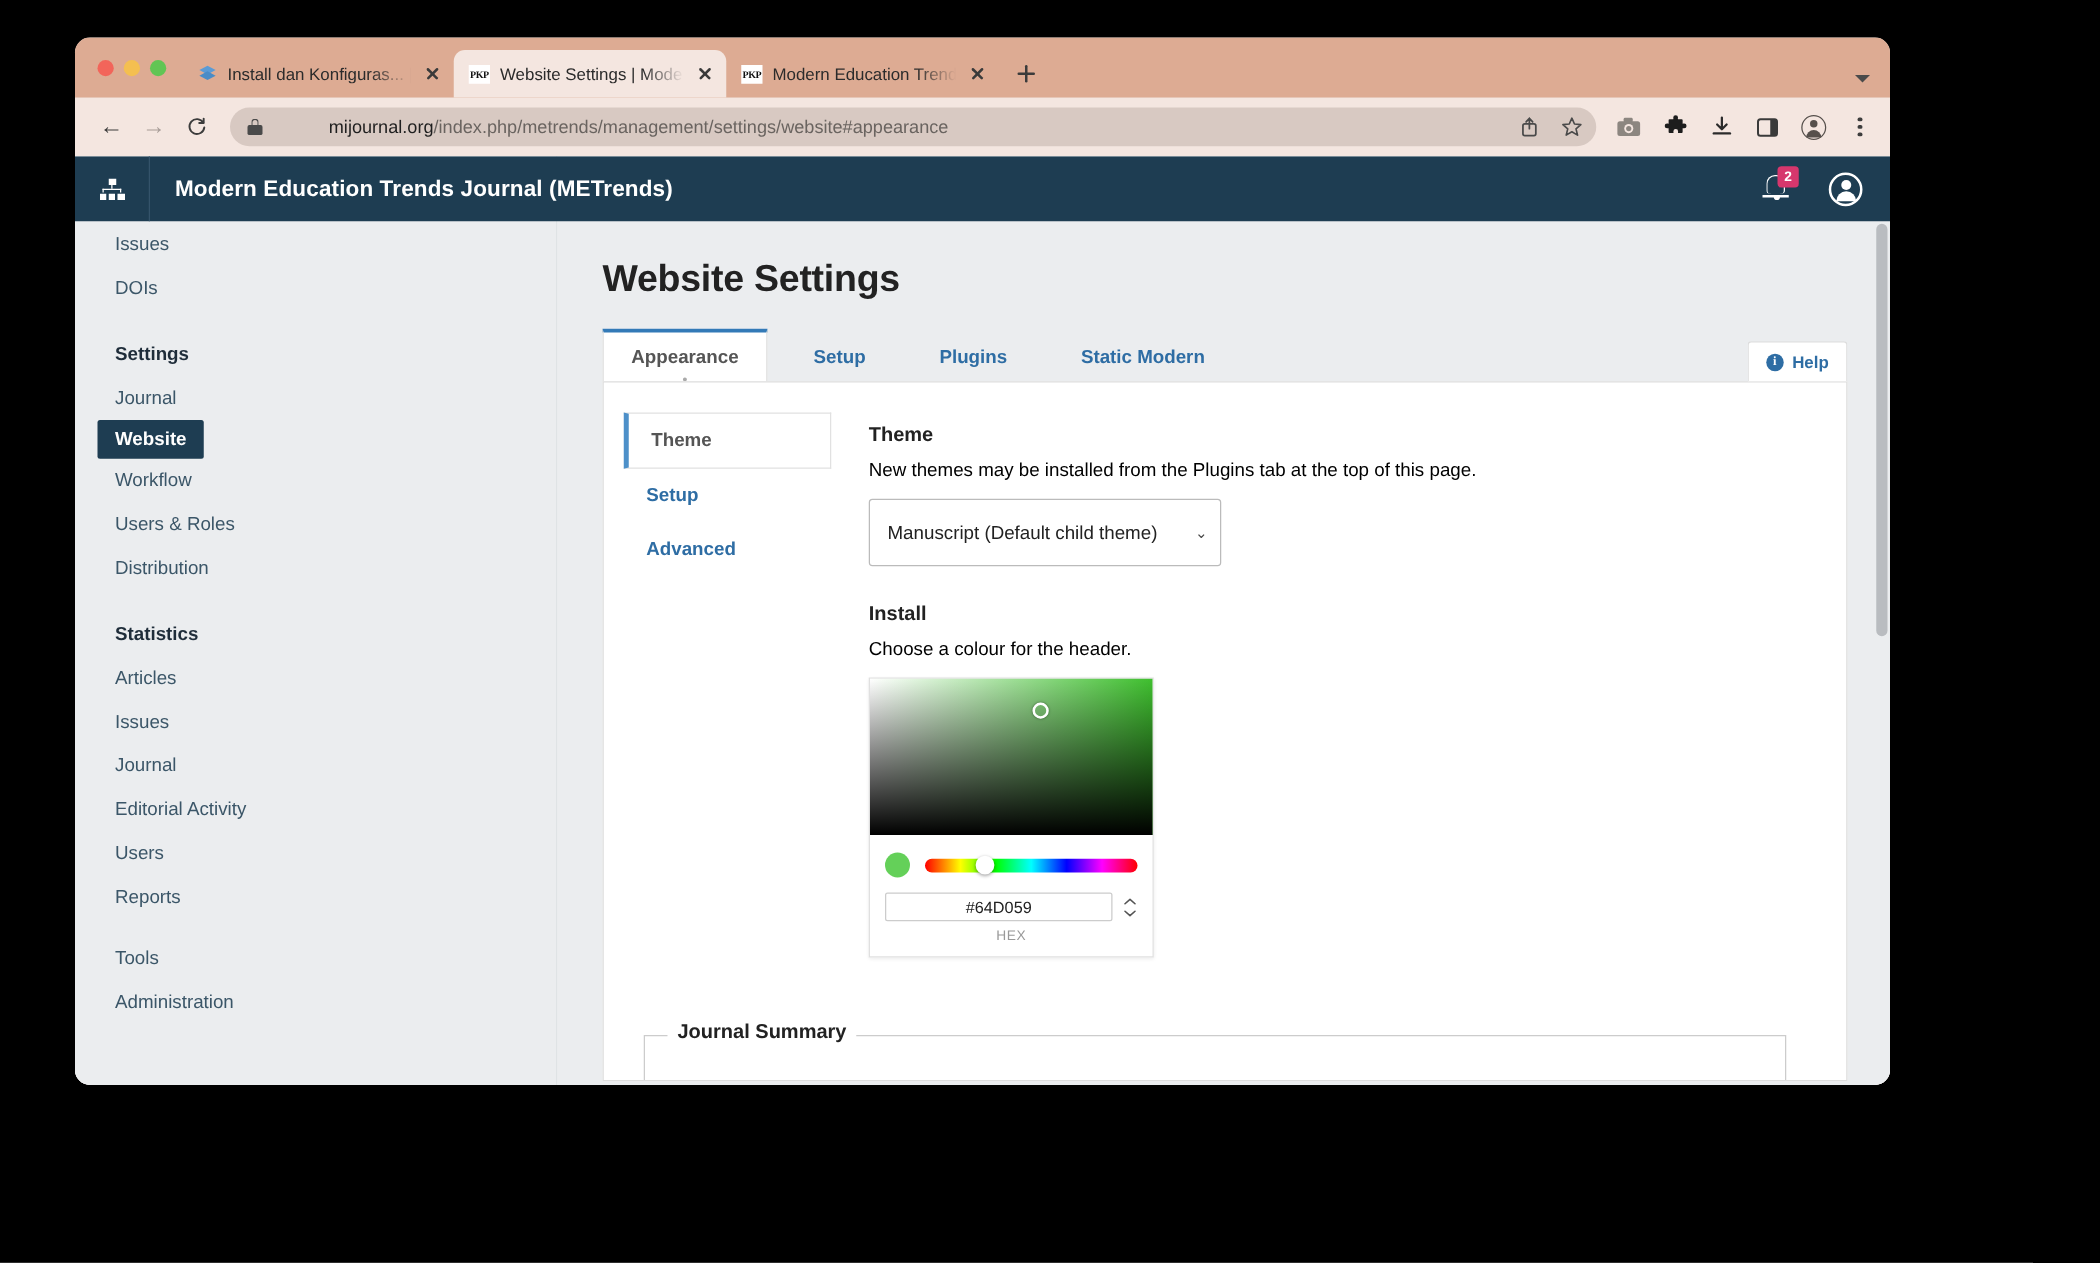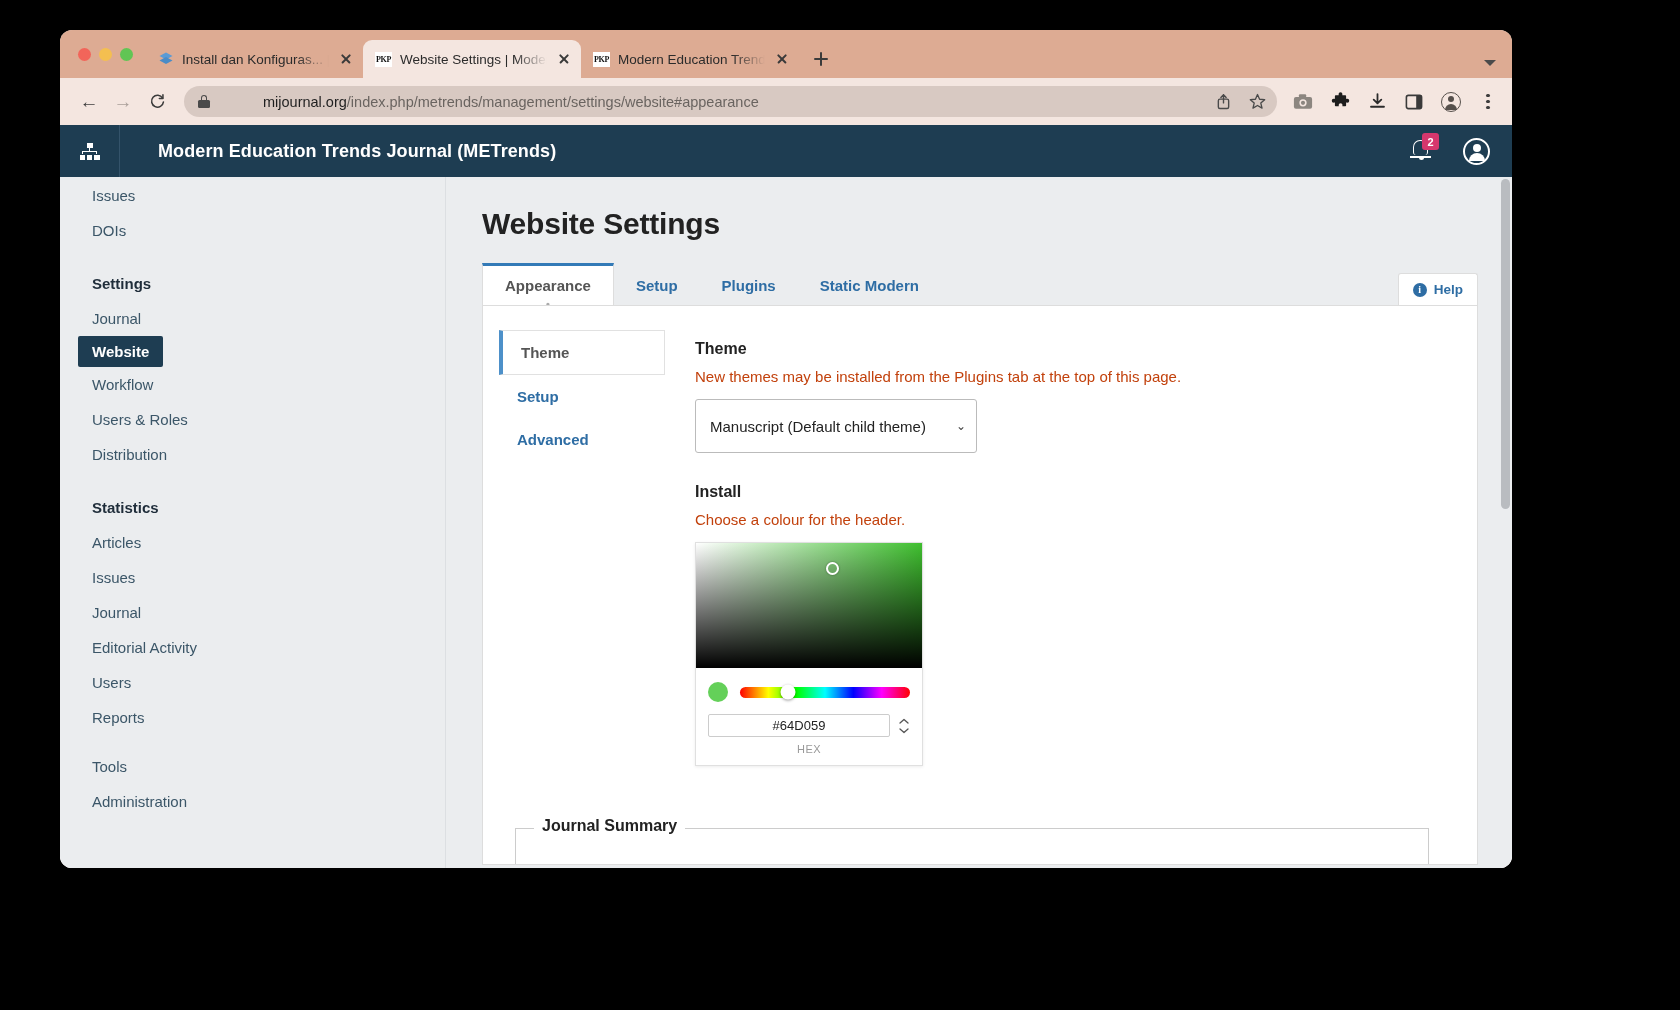--- a/index.html
+++ b/index.html
@@ -122,21 +122,21 @@
   .sitemap-icon i { position:absolute; background:#fff; display:block; }
   .sitemap-icon .top { left: 7px; top: 0; width: 6px; height: 5px; }
   .sitemap-icon .b1 { left: 0; bottom: 0; width: 5.5px; height: 5px; }
   .sitemap-icon .b2 { left: 7.2px; bottom: 0; width: 5.5px; height: 5px; }
   .sitemap-icon .b3 { right: 0; bottom: 0; width: 5.5px; height: 5px; }
   .sitemap-icon .v  { left: 9.6px; top: 5px; width: 1.3px; height: 3.5px; }
   .sitemap-icon .h  { left: 2.6px; top: 8.2px; width: 14.6px; height: 1.3px; }
   .sitemap-icon .l1 { left: 2.6px; top: 8.2px; width: 1.3px; height: 3.5px; }
   .sitemap-icon .l2 { right: 2.4px; top: 8.2px; width: 1.3px; height: 3.5px; }
   .journal-title {
-    color: #fff; font-size: 18px; font-weight: 700; margin-left: 38px; letter-spacing: .1px;
+    color: #fff; font-size: 18px; font-weight: 700; margin-left: 20px; letter-spacing: .1px;
   }
   .ojs-header .spacer { flex: 1; }
   .bell-wrap { position: relative; width: 30px; height: 30px; margin-right: 26px; }
   .bell {
     position:absolute; left:6px; top:4px; width:15px; height:15px;
     border: 1.8px solid #fff; border-radius: 7px 7px 3px 3px; border-bottom: none;
     box-sizing: border-box;
   }
   .bell::after {
     content:""; position:absolute; left:-4px; bottom:-3px; width:21px; height:1.8px; background:#fff;
@@ -175,21 +175,21 @@
   }
   .side-gap { height: 14px; }
 
   
   .main {
     flex: 1; background: #ebedef; padding-top: 52px; position: relative; overflow: hidden;
   }
   .main-inner { padding: 30px 34px 0 36px; position: relative; height: 100%; }
   .page-title { font-size: 30px; font-weight: 700; color: #222; margin-bottom: 22px; letter-spacing: -.2px; }
 
-  .tabs-row { display: flex; align-items: center; gap: 0; position: relative; }
+  .tabs-row { display: flex; align-items: center; gap: 15px; position: relative; }
   .tabx {
     padding: 14px 22px 12px; font-size: 15px; font-weight: 700; color: #2e6da4; cursor: pointer;
   }
   .tabx.active {
     background: #ffffff; color: #555; border-top: 3px solid #337ab7;
     border-left: 1px solid #ddd; border-right: 1px solid #ddd;
     padding-top: 11px; position: relative;
   }
   .tabx.active::after {
     content:"•"; position:absolute; left:50%; bottom:-4px; transform:translateX(-50%);
@@ -216,21 +216,21 @@
   .vtab {
     padding: 13px 18px; font-size: 15px; font-weight: 700; color: #2e6da4;
   }
   .vtab.active {
     background: #fff; color: #555; border: 1px solid #e1e1e1;
     border-left: 4px solid #4d90c9; margin-right: -2px;
   }
   .vcontent { flex: 1; padding: 34px 0 0 32px; }
 
   .fld-label { font-size: 16px; font-weight: 700; color: #222; margin-bottom: 10px; }
-  .fld-desc { font-size: 15px; color: #c2410c; margin-bottom: 14px; }
+  .fld-desc { font-size: 15px; color: #000000; margin-bottom: 14px; }
   .select {
     width: 282px; height: 54px; border: 1px solid #bbb; border-radius: 3px; background: #fff;
     display: flex; align-items: center; padding: 0 10px 0 14px; font-size: 15px; color: #222;
   }
   .select .chev { margin-left: auto; font-size: 12px; color: #444; }
 
   .colour-block { margin-top: 30px; }
   .picker {
     margin-top: 14px; width: 228px; background: #fff; border: 1px solid #e0e0e0;
     box-shadow: 0 1px 3px rgba(0,0,0,.08);

